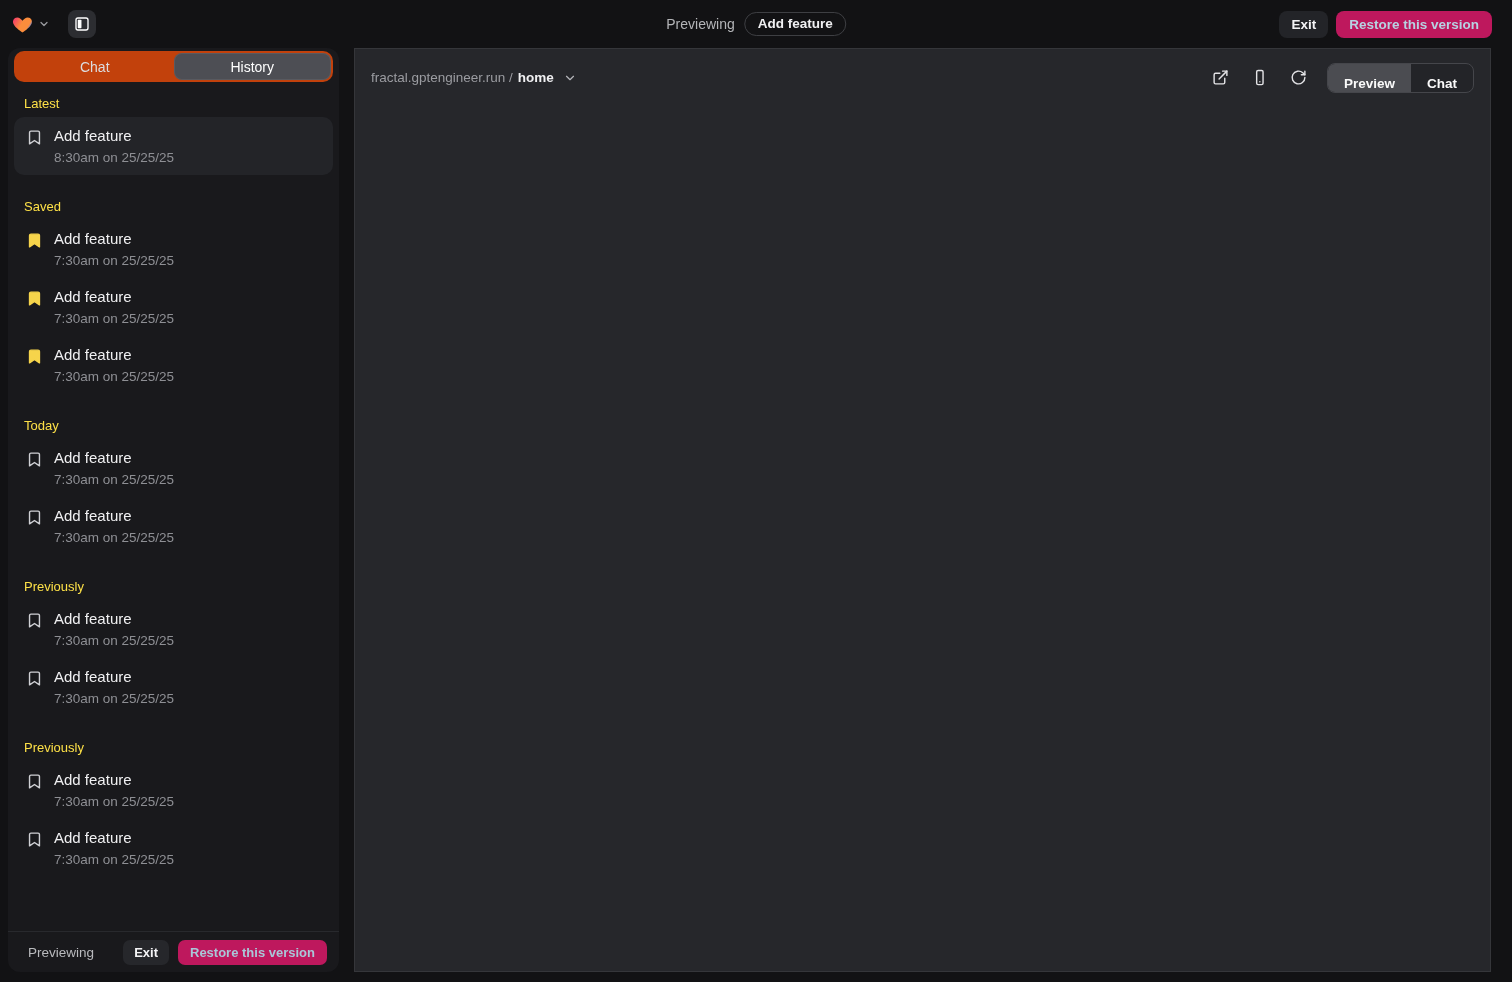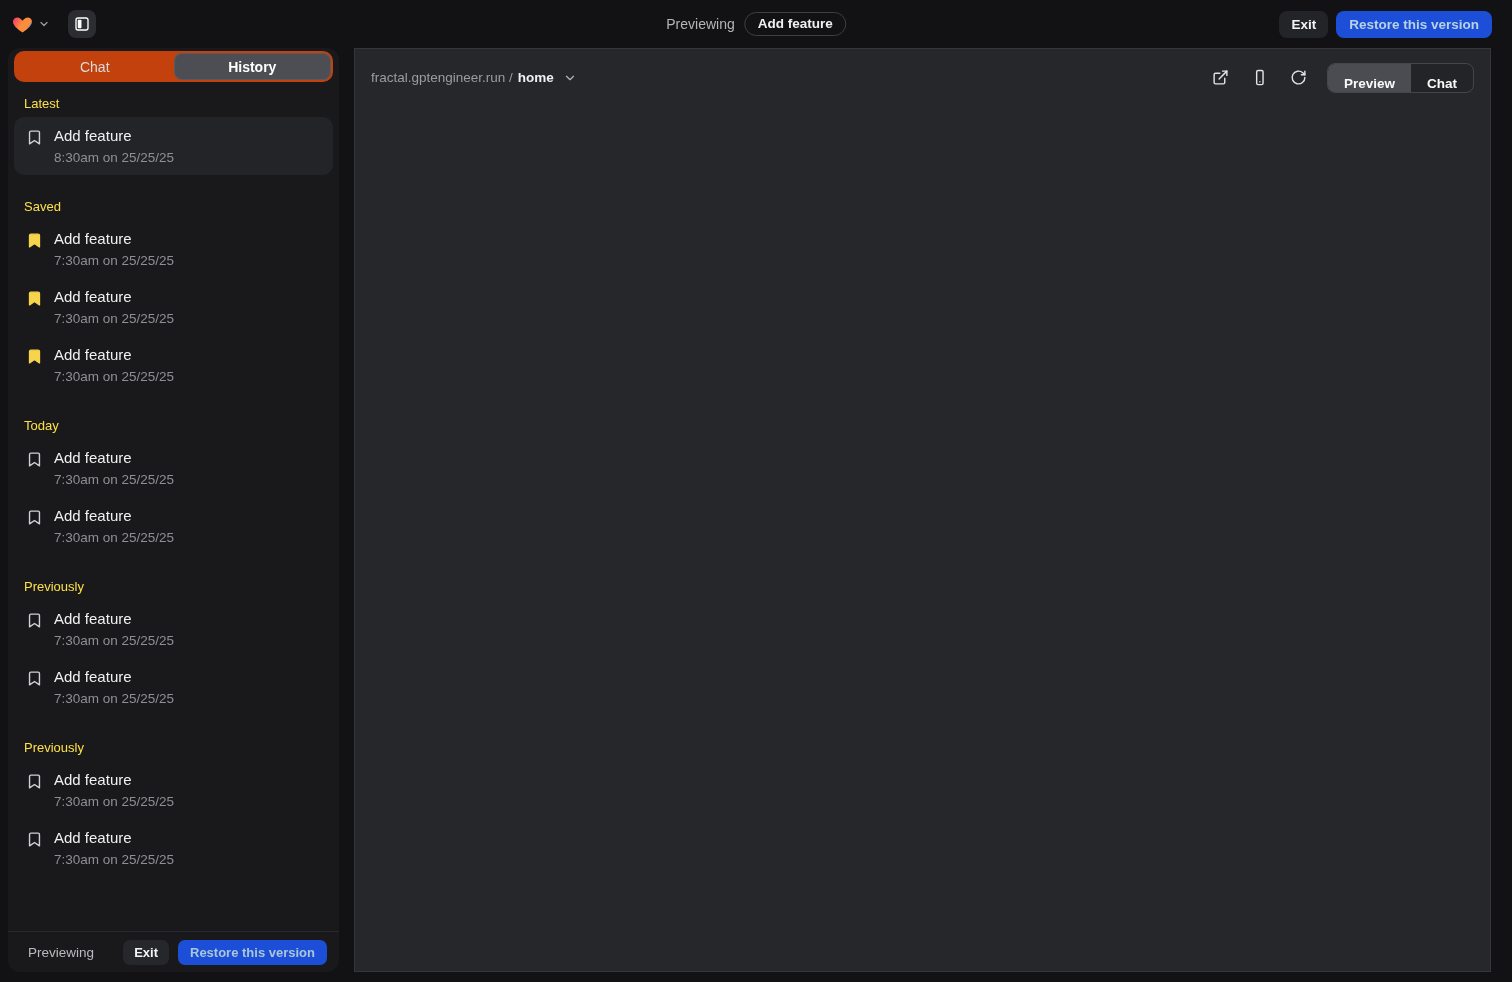--- a/index.html
+++ b/index.html
@@ -34,42 +34,42 @@
     border: 1px solid #3e3f43; border-radius: 14px; padding: 3px 12px 4px;
     font-size: 13.5px; font-weight: 600; color: #f0f0f2; background: transparent;
   }
   .topbar-right { margin-left: auto; display: flex; align-items: center; gap: 8px; }
   .btn-dark {
     background: #232428; color: #f4f4f6; border: none; border-radius: 8px;
     font-size: 13.5px; font-weight: 600; padding: 6px 12px; cursor: pointer;
     font-family: inherit;
   }
   .btn-restore {
-    background: #1d4ed8; color: #b7d2e2; border: none; border-radius: 8px;
+    background: #be185d; color: #b7d2e2; border: none; border-radius: 8px;
     font-size: 13.5px; font-weight: 600; padding: 6px 13px; cursor: pointer;
     font-family: inherit;
   }
 
   
   .sidebar {
     position: absolute; left: 8px; top: 48px; width: 331px; height: 924px;
     background: #19191c; border-radius: 12px;
     display: flex; flex-direction: column; overflow: hidden;
   }
   .tabbar {
     margin: 3px 6px 0 6px; height: 31px; flex: none;
     background: #c2410c; border-radius: 10px; padding: 2px;
     display: flex;
   }
   .tab {
     flex: 1; border: none; background: transparent; border-radius: 8px;
     font-size: 14px; color: #dcdcdf; cursor: pointer; font-family: inherit;
   }
   .tab.active {
-    background: #4d4e54; color: #ffffff; font-weight: 700;
+    background: #4d4e54; color: #ffffff; font-weight: 400;
     box-shadow: inset 0 0 0 1px rgba(255,255,255,0.07);
   }
   .history-list { flex: 1; overflow: hidden; padding: 14px 6px 0 6px; }
   .section-title { font-size: 13px; color: #fde047; margin: 0 0 6px 10px; }
   .section { margin-bottom: 24px; }
   .item {
     display: flex; align-items: flex-start; gap: 11px;
     padding: 10px 12px; border-radius: 10px; cursor: pointer;
   }
   .item.selected { background: #232428; }

